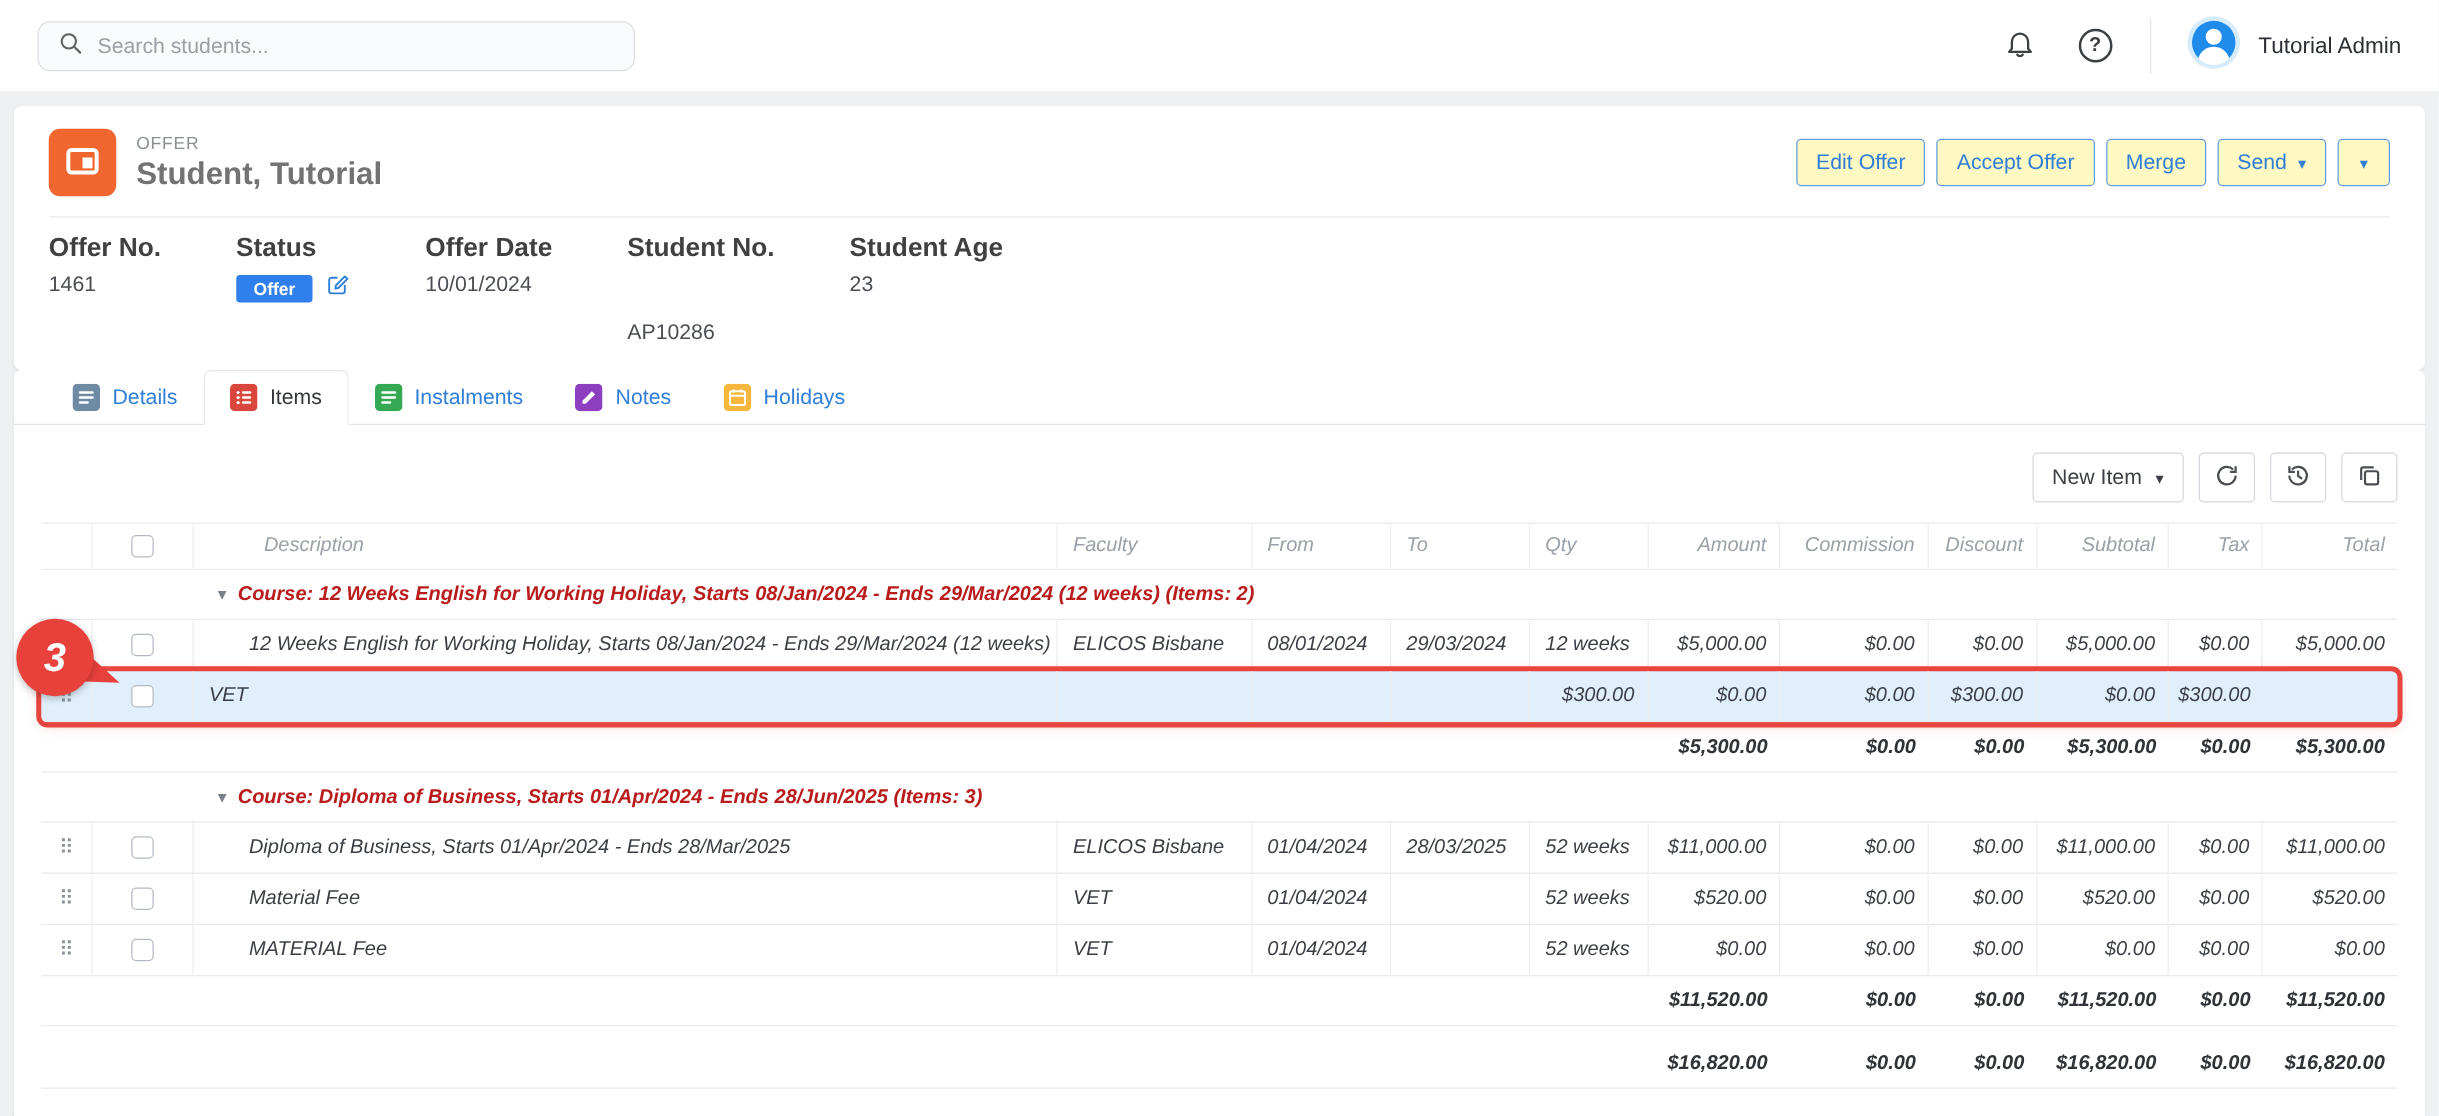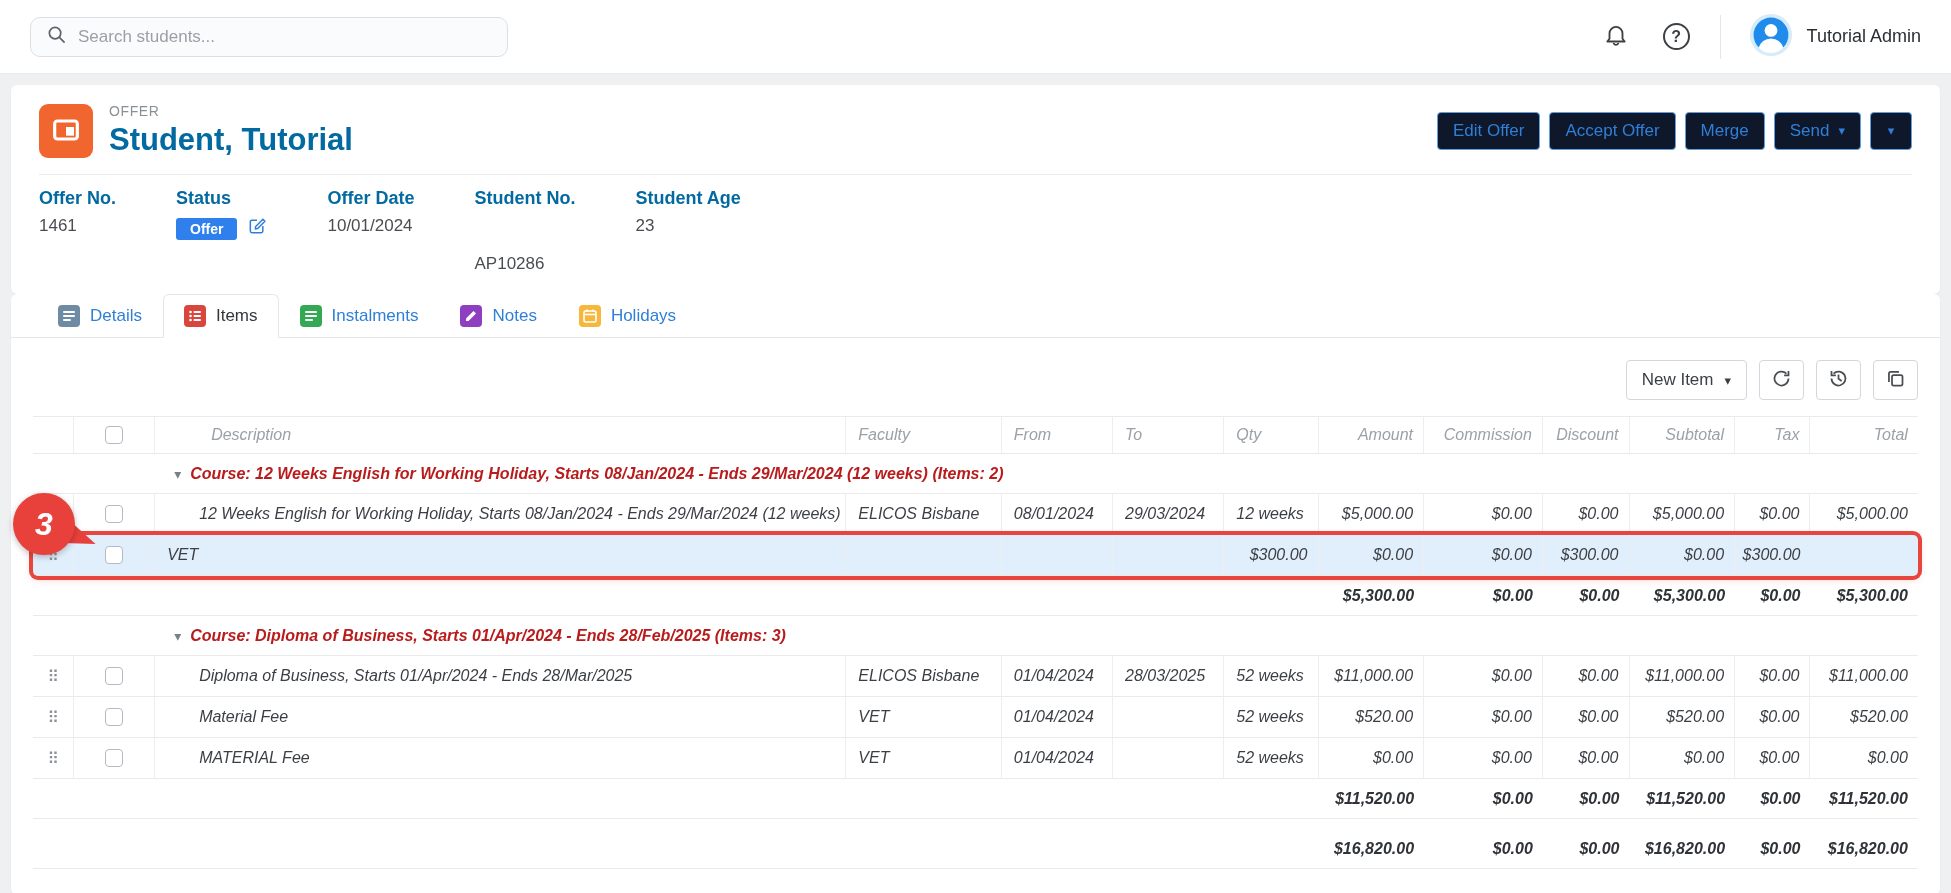--- a/index.html
+++ b/index.html
@@ -41,35 +41,35 @@
     box-shadow:0 1px 2px rgba(0,0,0,.06);
   }
   .card1 { margin-top:11px; padding:18px 28px 20px; }
   .hdr-row { display:flex; align-items:center; }
   .offer-icon {
     width:54px; height:54px; border-radius:9px; background:#f0662e;
     display:flex; align-items:center; justify-content:center; flex:0 0 auto;
   }
   .hdr-text { margin-left:16px; }
   .hdr-type { font-size:14px; color:#8a8f94; letter-spacing:.6px; margin-bottom:3px; }
-  .hdr-title { font-size:31px; font-weight:bold; color:#0369a1; }
+  .hdr-title { font-size:25px; font-weight:bold; color:#737373; }
   .hdr-actions { margin-left:auto; display:flex; align-items:center; gap:9px; }
   .btn-blue {
-    height:38px; padding:0 15px; background:#0f172a; border:1px solid #5f9ee2;
+    height:38px; padding:0 15px; background:#fef9c3; border:1px solid #5f9ee2;
     color:#2f7fd6; font-size:17px; border-radius:4px; cursor:pointer;
     display:flex; align-items:center; gap:9px; font-family:inherit; white-space:nowrap;
   }
   .btn-blue.caret-only { width:42px; padding:0; justify-content:center; }
   .caret { font-size:13px; line-height:1; }
 
   .info-row {
     margin-top:16px; border-top:1px solid #e9eaec; padding-top:13px;
     display:flex; gap:60px;
   }
-  .info-col .lbl { font-size:18px; font-weight:bold; color:#0369a1; margin-bottom:7px; }
+  .info-col .lbl { font-size:21px; font-weight:bold; color:#404040; margin-bottom:7px; }
   .info-col .val { font-size:17px; color:#4a4e52; }
   .status-val { display:flex; align-items:center; gap:10px; }
   .badge {
     background:#2f80ed; color:#fff; font-size:14px; font-weight:bold;
     padding:3px 14px; border-radius:3px; display:inline-block;
   }
   .link { color:#2f7fd6; cursor:pointer;margin-top:45px; }
 
   
   .card2 { margin-top:0; }
@@ -425,21 +425,21 @@
         <div class="c num">$5,300.00</div>
         <div class="c num">$0.00</div>
         <div class="c num">$5,300.00</div>
       </div>
 
       <div class="trow group-row">
         <div class="c"></div>
           <div class="c"></div>
         <div class="group-content">
           <span class="group-caret">▾</span>
-          <span class="group-title">Course: Diploma of Business, Starts 01/Apr/2024 - Ends 28/Feb/2025 (Items: 3)</span>
+          <span class="group-title">Course: Diploma of Business, Starts 01/Apr/2024 - Ends 28/Jun/2025 (Items: 3)</span>
         </div>
       </div>
 
       <div class="trow item">
         <div class="c center">
             <span class="grip">⠿</span>
           </div>
         <div class="c center">
             <span class="checkbox"></span>
           </div>

